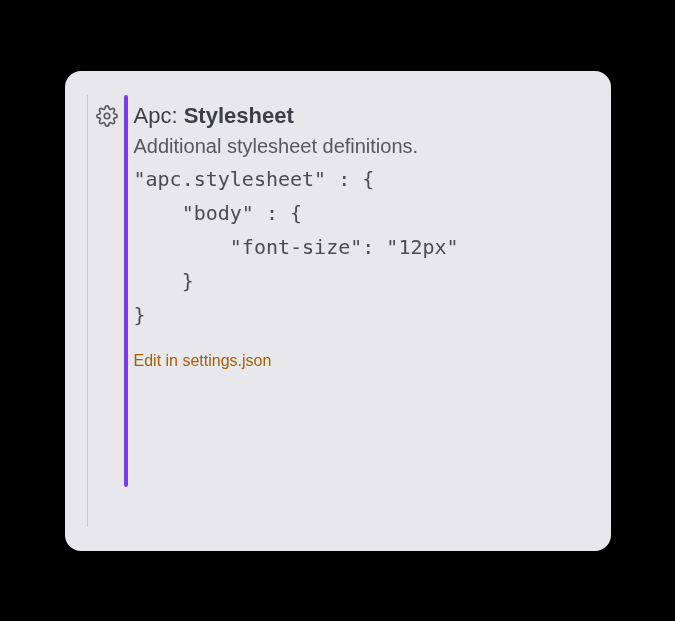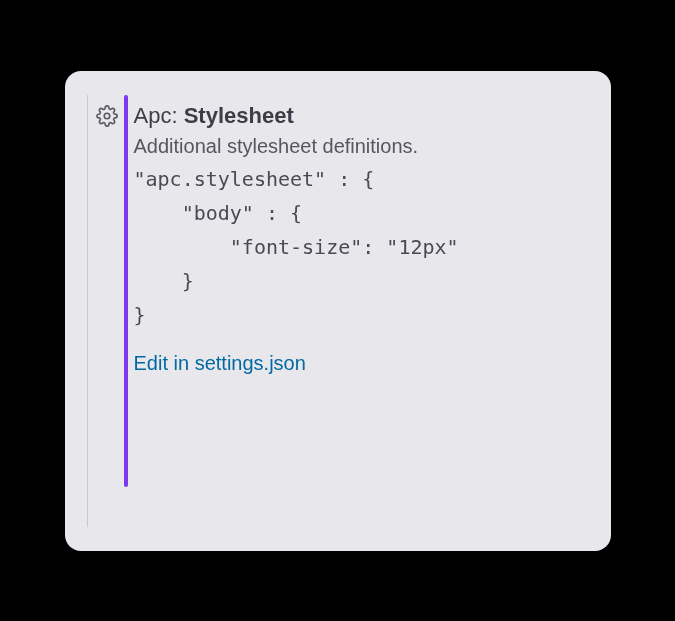--- a/index.html
+++ b/index.html
@@ -79,22 +79,22 @@
     }
     .code-block {
       font-family: "SF Mono", Menlo, Monaco, Consolas, monospace;
       font-size: 20px;
       color: #4a4a54;
       line-height: 1.7;
       white-space: pre;
       margin-bottom: 20px;
     }
     .edit-link {
-      font-size: 20px;
-      color: #0369a1;
+      font-size: 16px;
+      color: #a16207;
       cursor: pointer;
       text-decoration: none;
     }
   </style>
 </head>
 <body>
 
 <div class="card">
   <div class="content-row">
     <div class="divider"></div>

